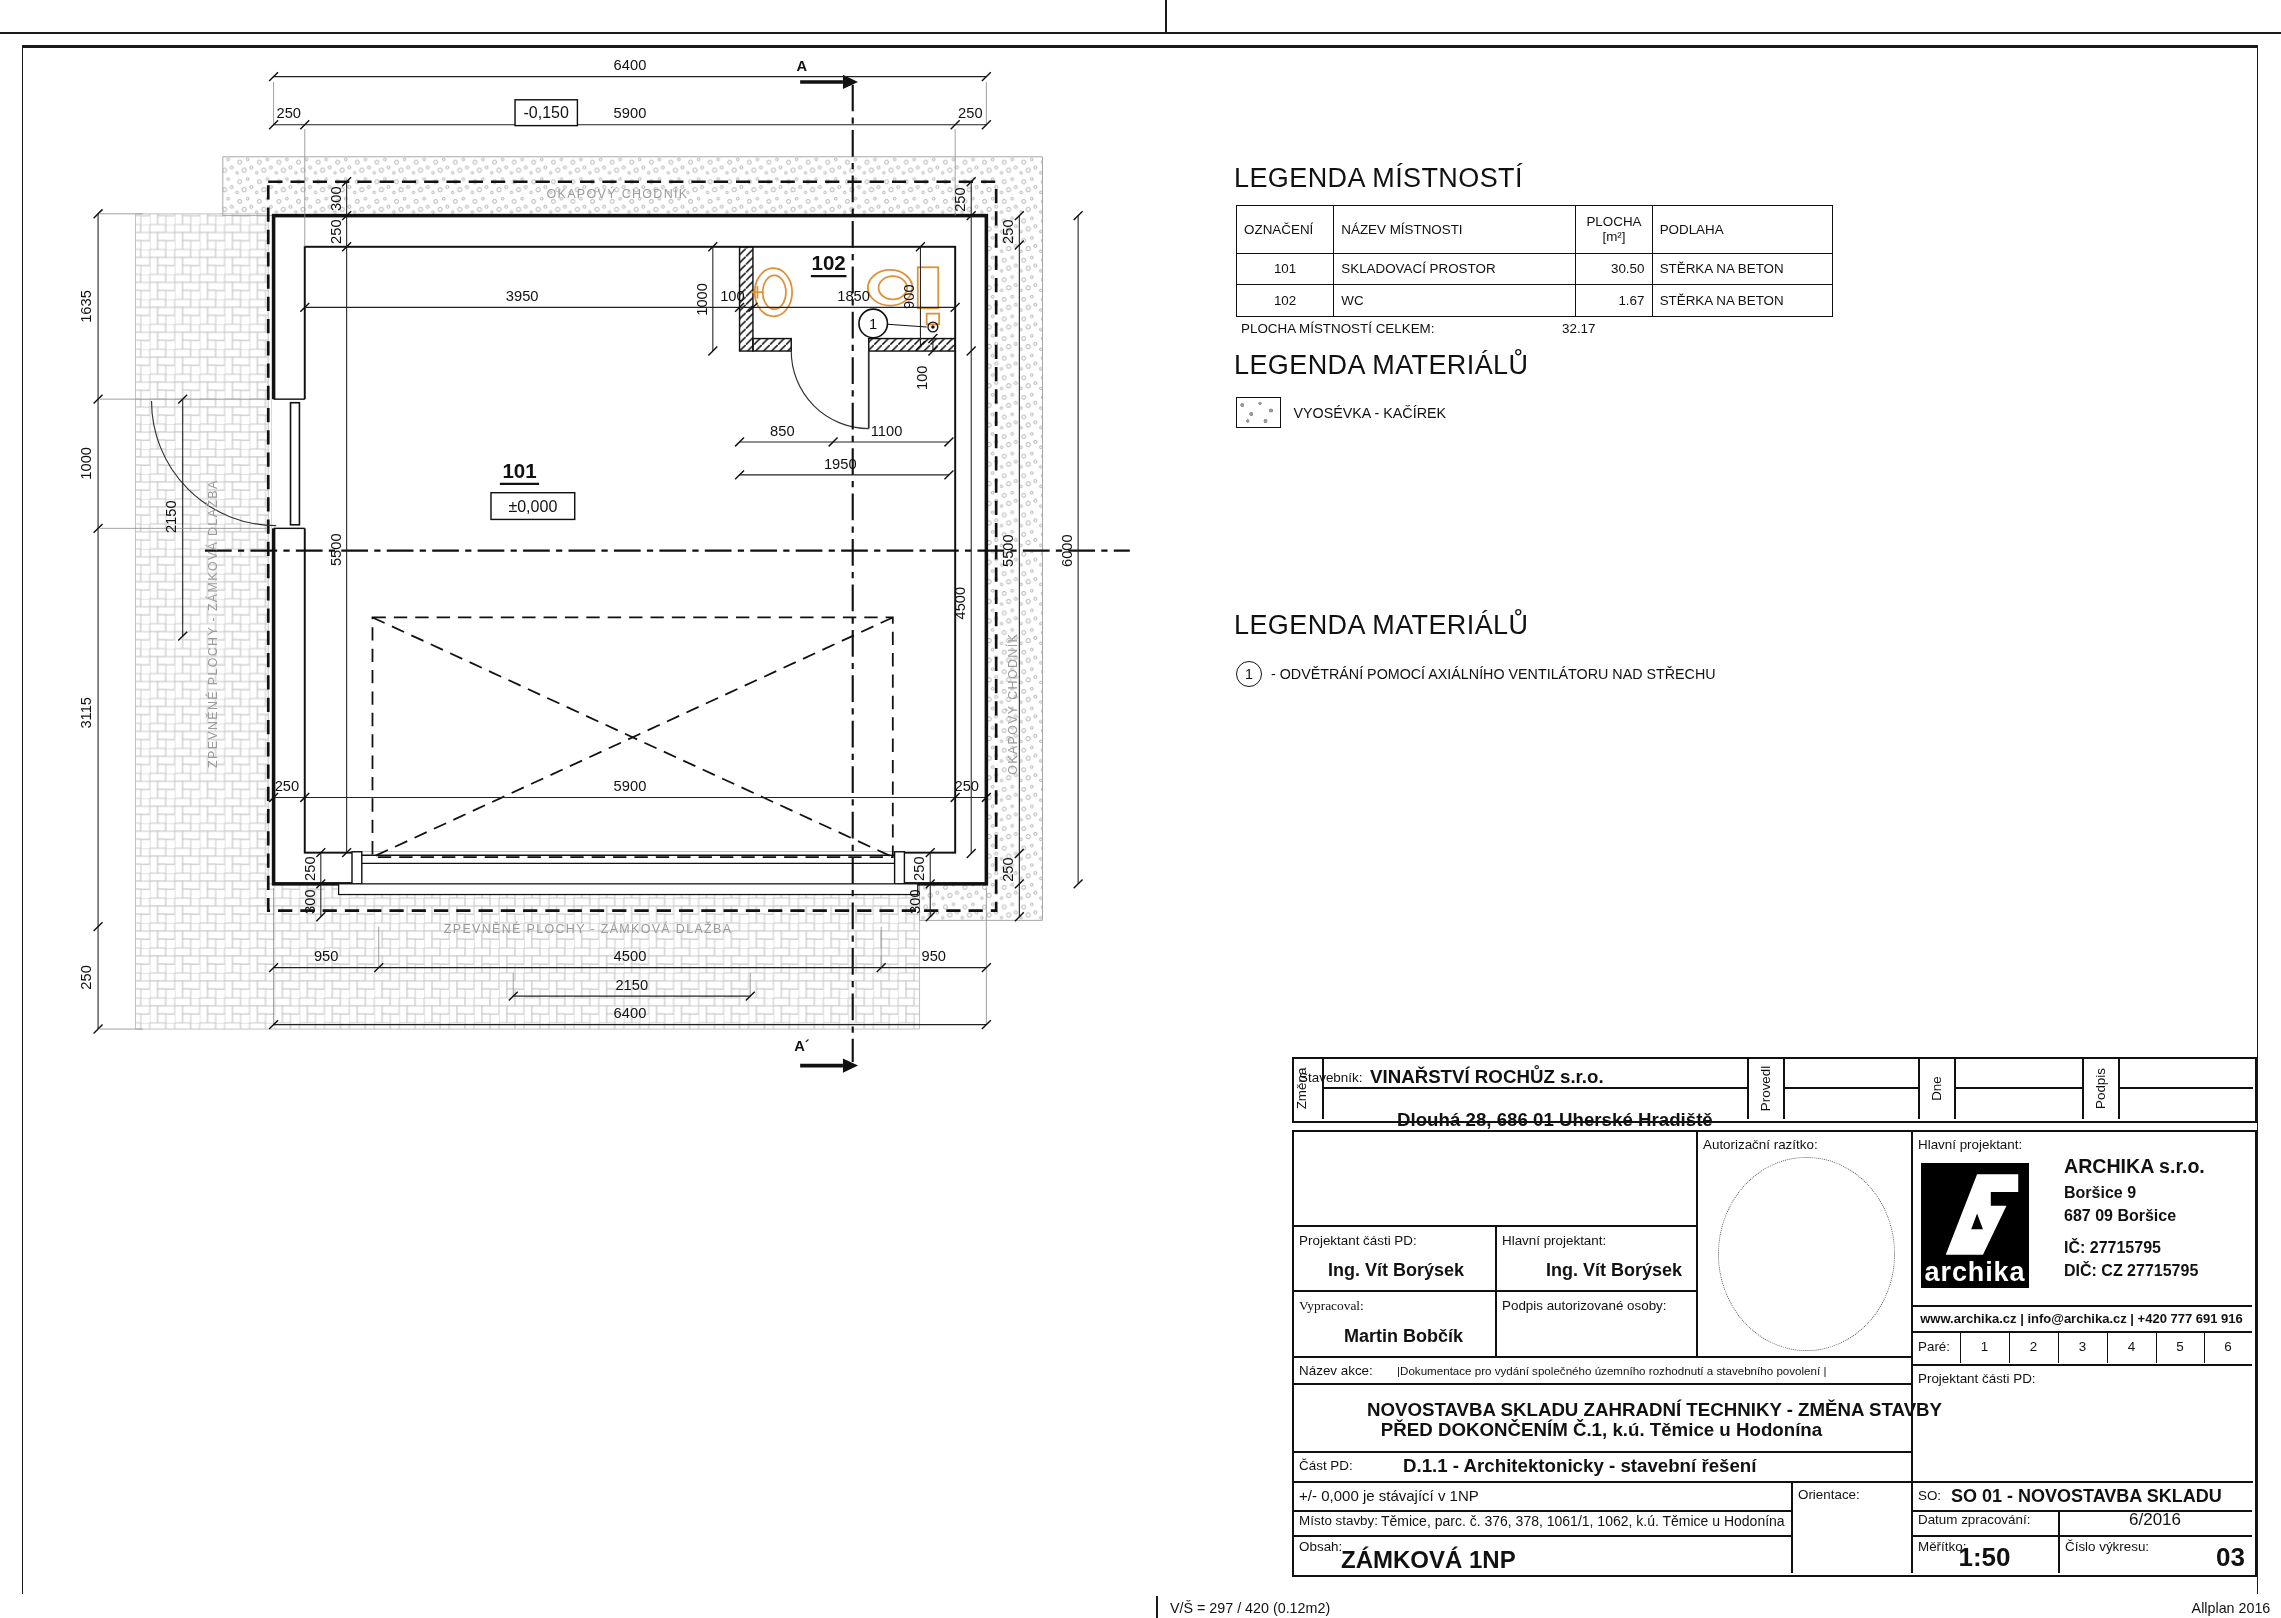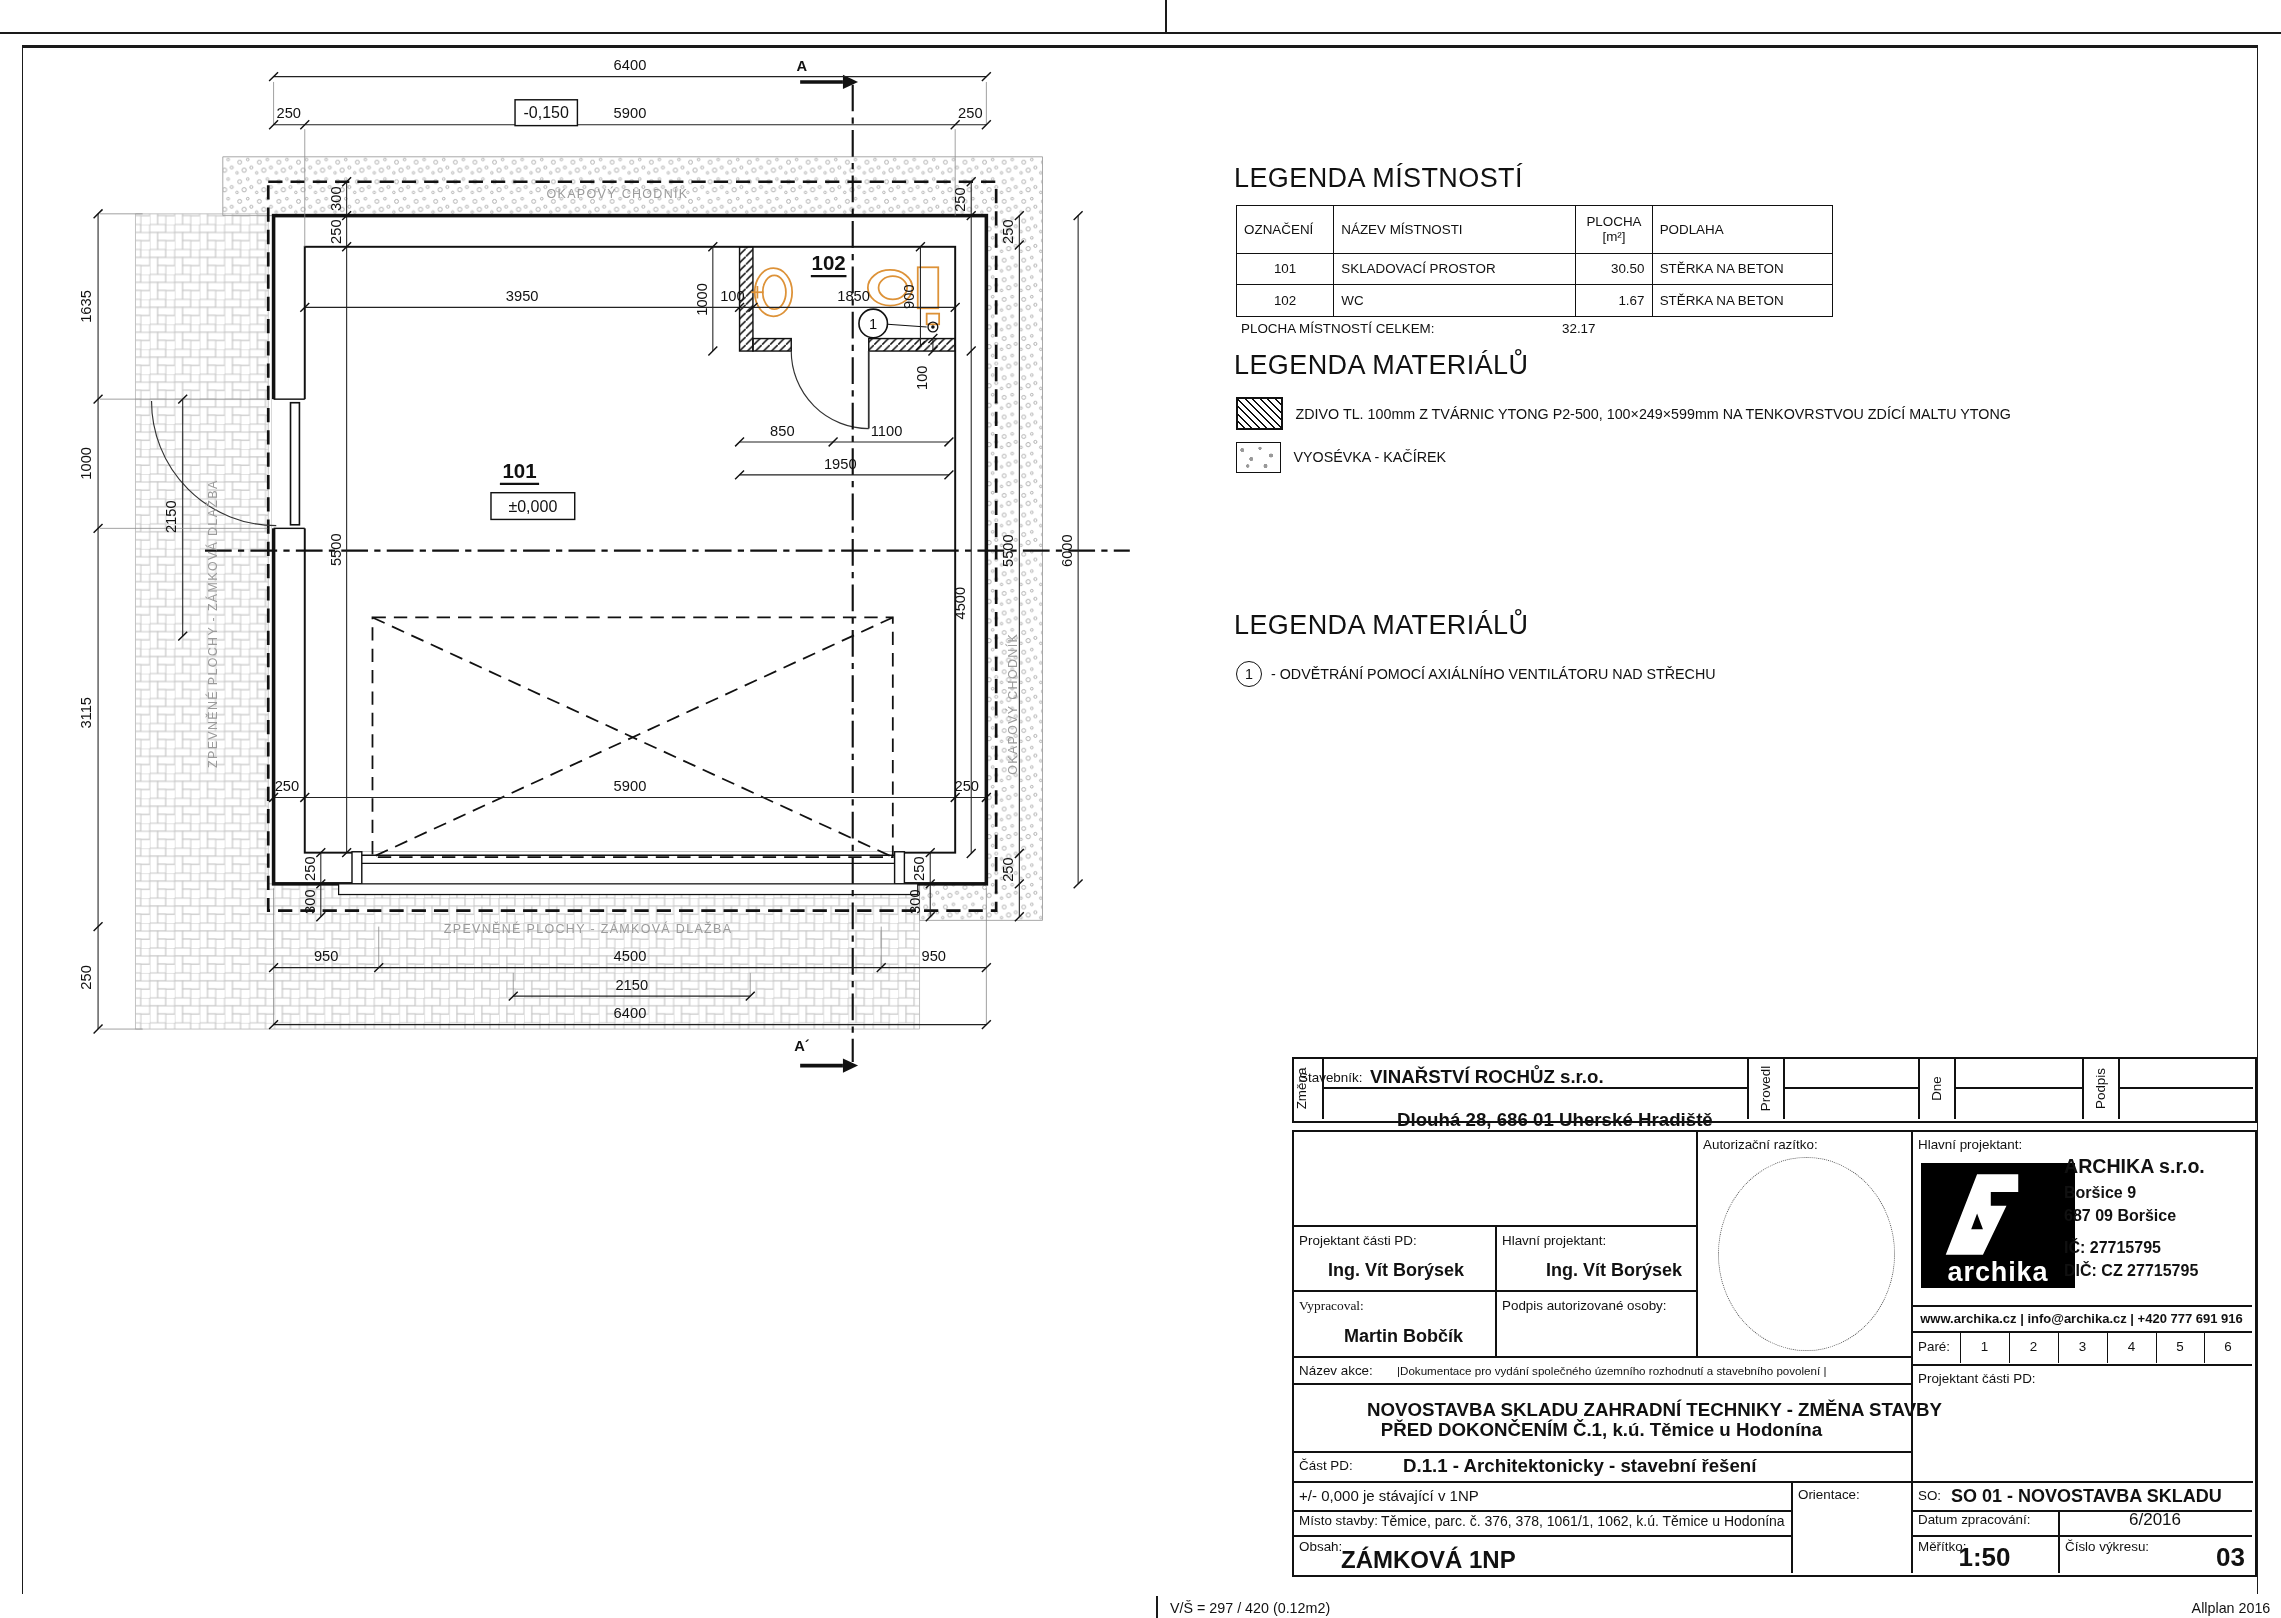--- a/index.html
+++ b/index.html
@@ -296,24 +296,20 @@
 
 <div class="abs" id="rooms-total" style="left:1241px;top:314px;width:570px;">
   <span>PLOCHA MÍSTNOSTÍ CELKEM:</span>
   <span class="tv">32.17</span>
 </div>
 
 <div class="abs legend-title" style="left:1234px;top:350px;">LEGENDA MATERIÁLŮ</div>
 
 <div class="abs" style="left:1236px;top:397px;width:855px;">
   <div class="mat-item">
-    <div class="swatch hatch"></div>
-    <div class="mat-label">ZDIVO TL. 100mm Z TVÁRNIC YTONG P2-500, 100×249×599mm NA TENKOVRSTVOU ZDÍCÍ MALTU YTONG</div>
-  </div>
-  <div class="mat-item">
     <div class="swatch gravel"></div>
     <div class="mat-label">VYOSÉVKA - KAČÍREK</div>
   </div>
 </div>
 
 <div class="abs legend-title" style="left:1234px;top:610px;">LEGENDA MATERIÁLŮ</div>
 <div class="abs" id="note-row" style="left:1236px;top:661px;">
   <div class="circle-num">1</div>
   <div class="mat-label">- ODVĚTRÁNÍ POMOCÍ AXIÁLNÍHO VENTILÁTORU NAD STŘECHU</div>
 </div>
@@ -367,21 +363,21 @@
   <div class="lab" style="left:210px;top:176px;">Hlavní projektant:</div>
   <div class="lab b" style="left:254px;top:203px;font-size:18px;">Ing. Vít Borýsek</div>
   <div class="lab" style="left:7.1px;top:241px;font-family:Liberation Serif, serif;">Vypracoval:</div>
   <div class="lab b" style="left:52px;top:269px;font-size:18px;">Martin Bobčík</div>
   <div class="lab" style="left:210px;top:241px;">Podpis autorizované osoby:</div>
 
   <div class="lab" style="left:411px;top:80px;">Autorizační razítko:</div>
   <div id="tb-stamp-ellipse" style="left:426px;top:100px;width:175px;height:192px;"></div>
 
   <div class="lab" style="left:626px;top:80px;">Hlavní projektant:</div>
-  <div id="archika-logo" style="left:629px;top:106px;width:154px;height:125px;">
+  <div id="archika-logo" style="left:629px;top:106px;width:108px;height:125px;">
     <svg width="98" height="85" viewBox="0 0 100 86">
       <path d="M14,86 L46,4 L88,4 L88,22 L60,22 L60,36 L76,36 L52,86 Z M40,60 L52,60 L46,44 Z" fill="#fff" fill-rule="evenodd"></path>
     </svg>
     <div class="wordmark">archika</div>
   </div>
   <div class="lab b" style="left:772px;top:98px;font-size:19.6px;">ARCHIKA s.r.o.</div>
   <div class="lab b" style="left:772px;top:127px;font-size:16px;">Boršice 9</div>
   <div class="lab b" style="left:772px;top:150px;font-size:16px;">687 09 Boršice</div>
   <div class="lab b" style="left:772px;top:182px;font-size:16px;">IČ: 27715795</div>
   <div class="lab b" style="left:772px;top:205px;font-size:16px;">DIČ: CZ 27715795</div>

